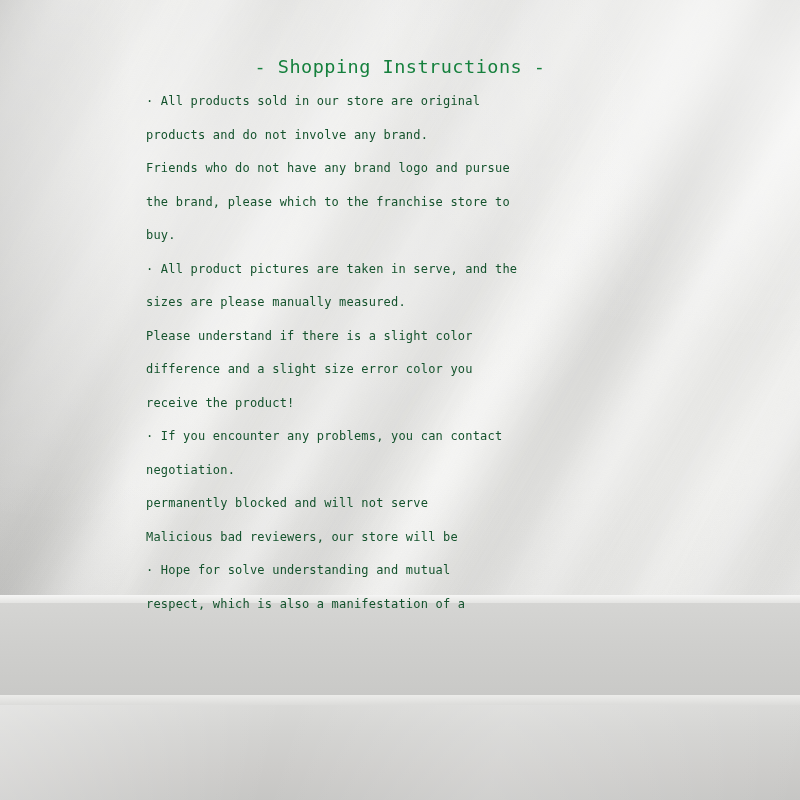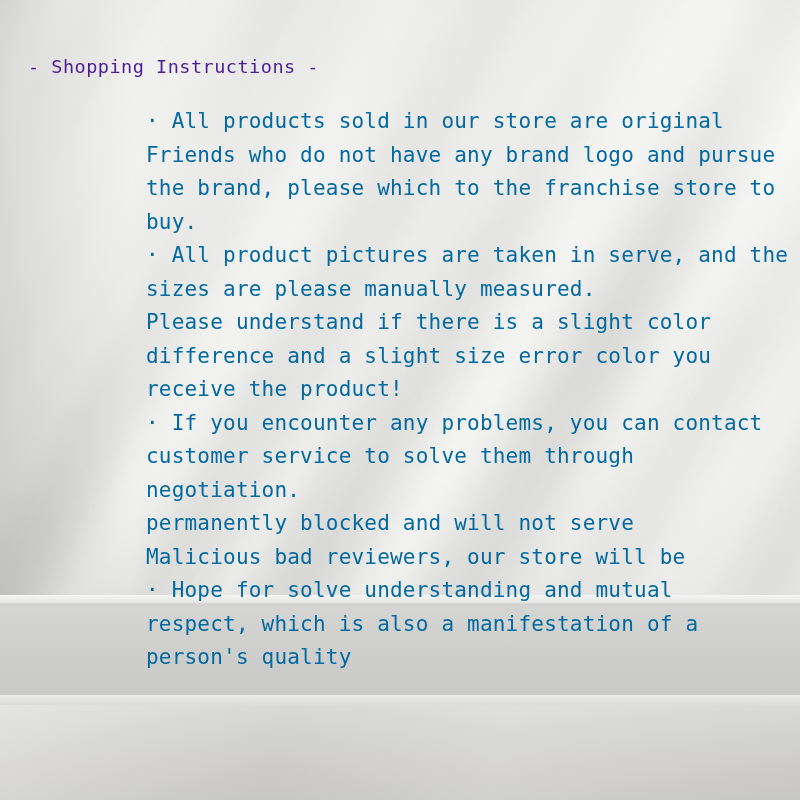--- a/index.html
+++ b/index.html
@@ -120,37 +120,37 @@
 
   
   .content {
     position: absolute;
     left: 0; right: 0; top: 0;
     padding: 56px 28px 0 28px;
     color: #1d1d1d;
     font-family: "DejaVu Sans Mono", monospace;
   }
   .doc-title {
-    text-align: left;
+    text-align: center;
     font-size: 18.5px;
     letter-spacing: 0.5px;
-    margin: 0 0 28px 0;
-    color: #4c1d95;
+    margin: 0 0 8px 0;
+    color: #15803d;
     white-space: pre;
   }
   .lines {
     margin: 0;
     padding: 0 0 0 118px;
   }
   .line {
-    font-size: 21px;
+    font-size: 12px;
     line-height: 33.5px;
     letter-spacing: 0.2px;
     white-space: pre;
-    color: #0369a1;
+    color: #14532d;
   }
   .line.bullet {
     text-indent: 0;
   }
 </style>
 </head>
 <body>
 
 <div id="page">
 
@@ -165,32 +165,31 @@
     <div class="shelf-face"></div>
     <div class="shelf-lip"></div>
     <div class="shelf-front"></div>
     <div class="shelf-front-sheen"></div>
   </div>
 
   <div class="content">
     <div class="doc-title">- Shopping Instructions -</div>
     <div class="lines">
         <div class="line bullet">· All products sold in our store are original</div>
+        <div class="line">products and do not involve any brand.</div>
         <div class="line">Friends who do not have any brand logo and pursue</div>
         <div class="line">the brand, please which to the franchise store to</div>
         <div class="line">buy.</div>
         <div class="line bullet">· All product pictures are taken in serve, and the</div>
         <div class="line">sizes are please manually measured.</div>
         <div class="line">Please understand if there is a slight color</div>
         <div class="line">difference and a slight size error color you</div>
         <div class="line">receive the product!</div>
         <div class="line bullet">· If you encounter any problems, you can contact</div>
-        <div class="line">customer service to solve them through</div>
         <div class="line">negotiation.</div>
         <div class="line">permanently blocked and will not serve</div>
         <div class="line">Malicious bad reviewers, our store will be</div>
         <div class="line bullet">· Hope for solve understanding and mutual</div>
         <div class="line">respect, which is also a manifestation of a</div>
-        <div class="line">person's quality</div>
       </div>
   </div>
 
 </div>
 
 </body></html>

